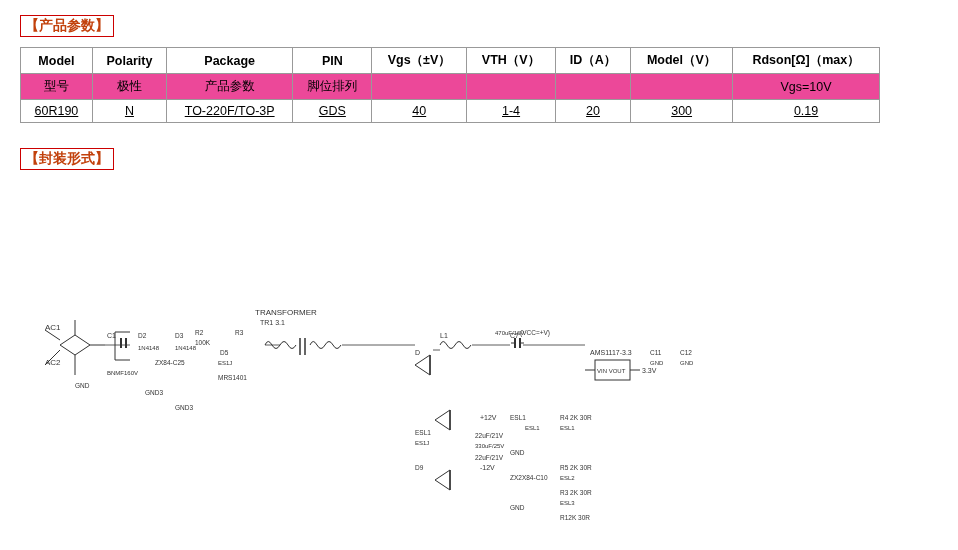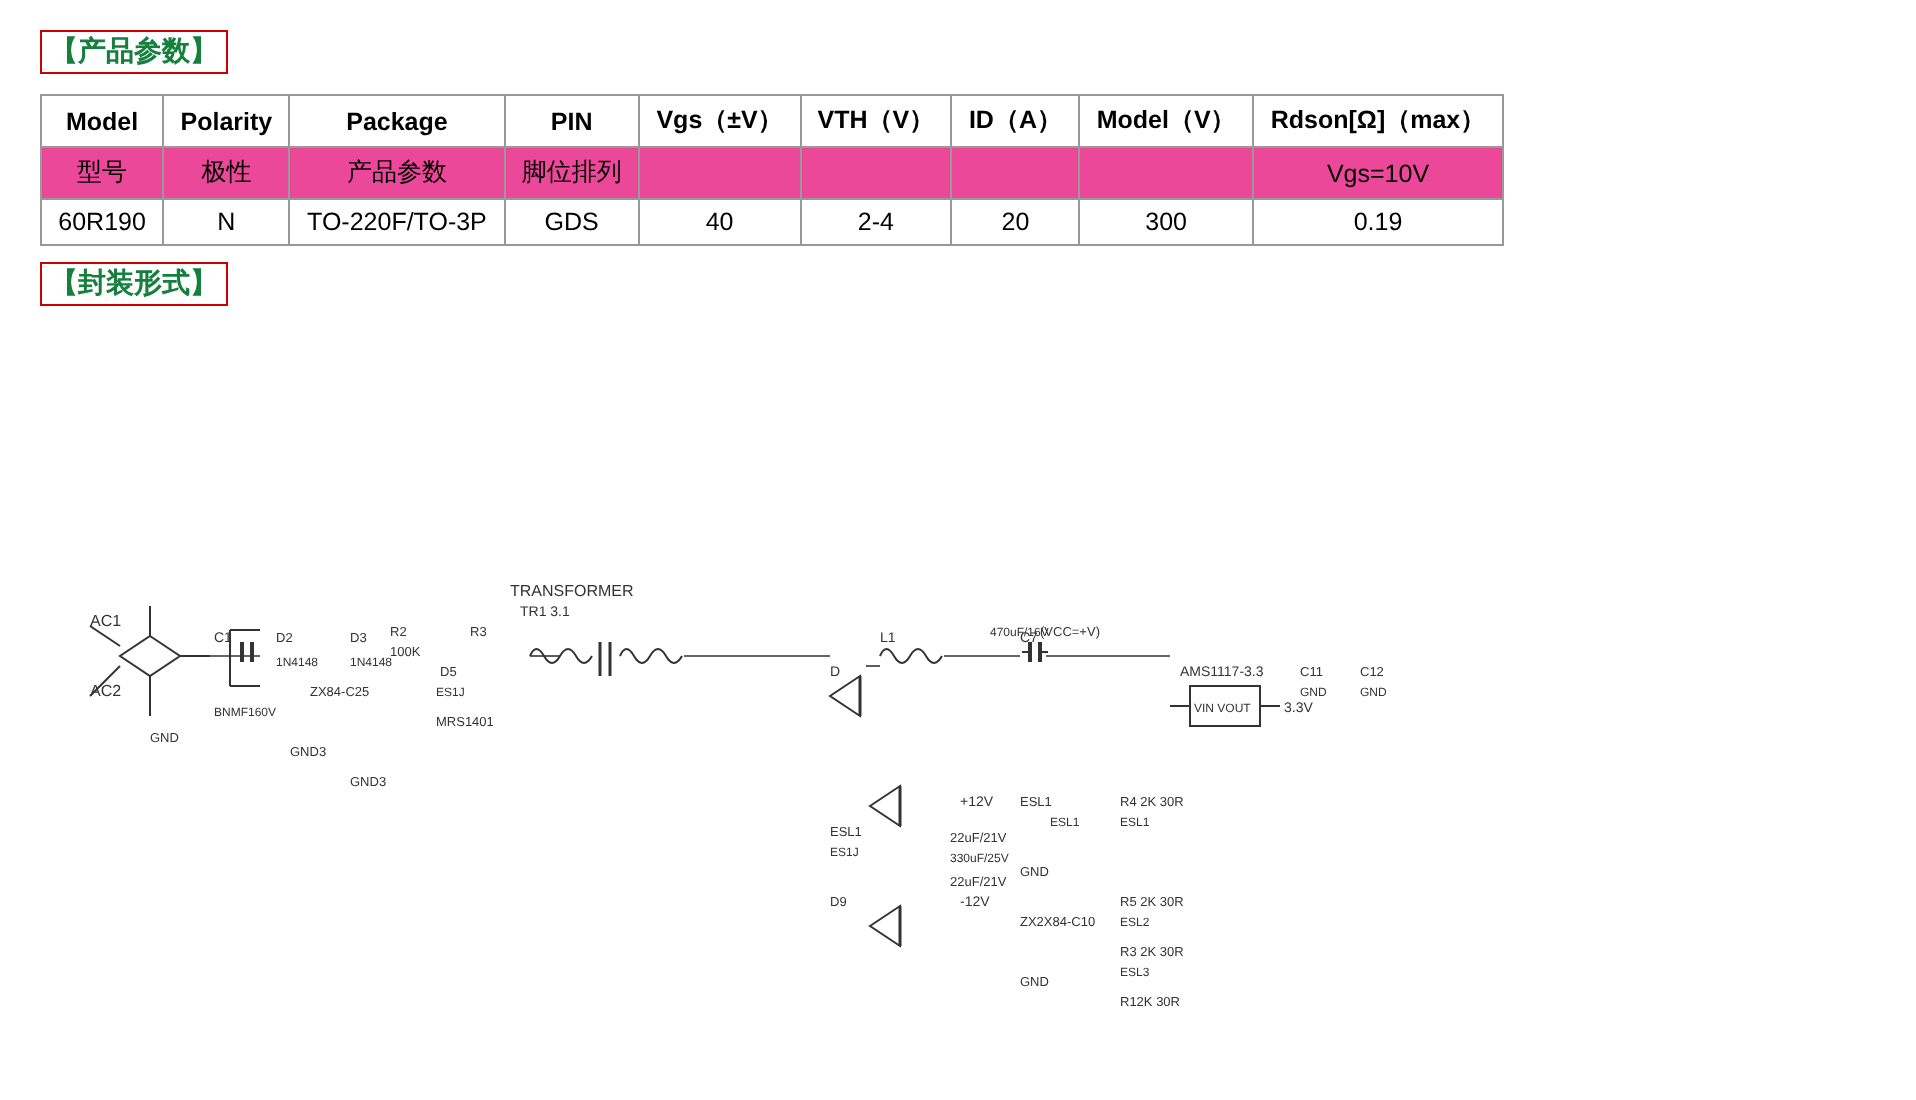--- a/index.html
+++ b/index.html
@@ -6,49 +6,50 @@
     body {
       background: #fff;
       font-family: Arial, sans-serif;
       font-size: 13px;
       width: 958px;
       min-height: 550px;
       padding: 15px 20px;
       color: #000;
     }
     .section-title {
-      color: #15803d;
+      color: #c2410c;
       font-weight: bold;
       font-size: 14px;
       margin-bottom: 10px;
       border: 1.5px solid #c00;
       display: inline-block;
       padding: 1px 4px;
     }
     .product-table {
       border-collapse: collapse;
-      width: 732px;
-      margin-bottom: 8px;
+      width: 860px;
+      margin-bottom: 25px;
       font-size: 12.5px;
     }
     .product-table td, .product-table th {
       border: 1px solid #999;
       text-align: center;
       padding: 4px 8px;
       white-space: nowrap;
     }
     .product-table .header-row td {
       font-weight: bold;
       background: #fff;
     }
     .product-table .sub-header-row td {
       background: #ec4899;
     }
     .product-table .data-row td {
       background: #fff;
+      text-decoration: underline;
     }
     
     .circuit-area {
       margin-top: 10px;
       width: 860px;
       height: 330px;
       position: relative;
       overflow: hidden;
     }
     .circuit-svg {
@@ -89,21 +90,21 @@
       <td></td>
       <td>Vgs=10V</td>
     </tr>
 
     <tr class="data-row">
       <td>60R190</td>
       <td>N</td>
       <td>TO-220F/TO-3P</td>
       <td>GDS</td>
       <td>40</td>
-      <td>2-4</td>
+      <td>1-4</td>
       <td>20</td>
       <td>300</td>
       <td>0.19</td>
     </tr>
   </tbody>
 </table>
 
 <div>
   <span class="section-title">【封装形式】</span>
 </div>

